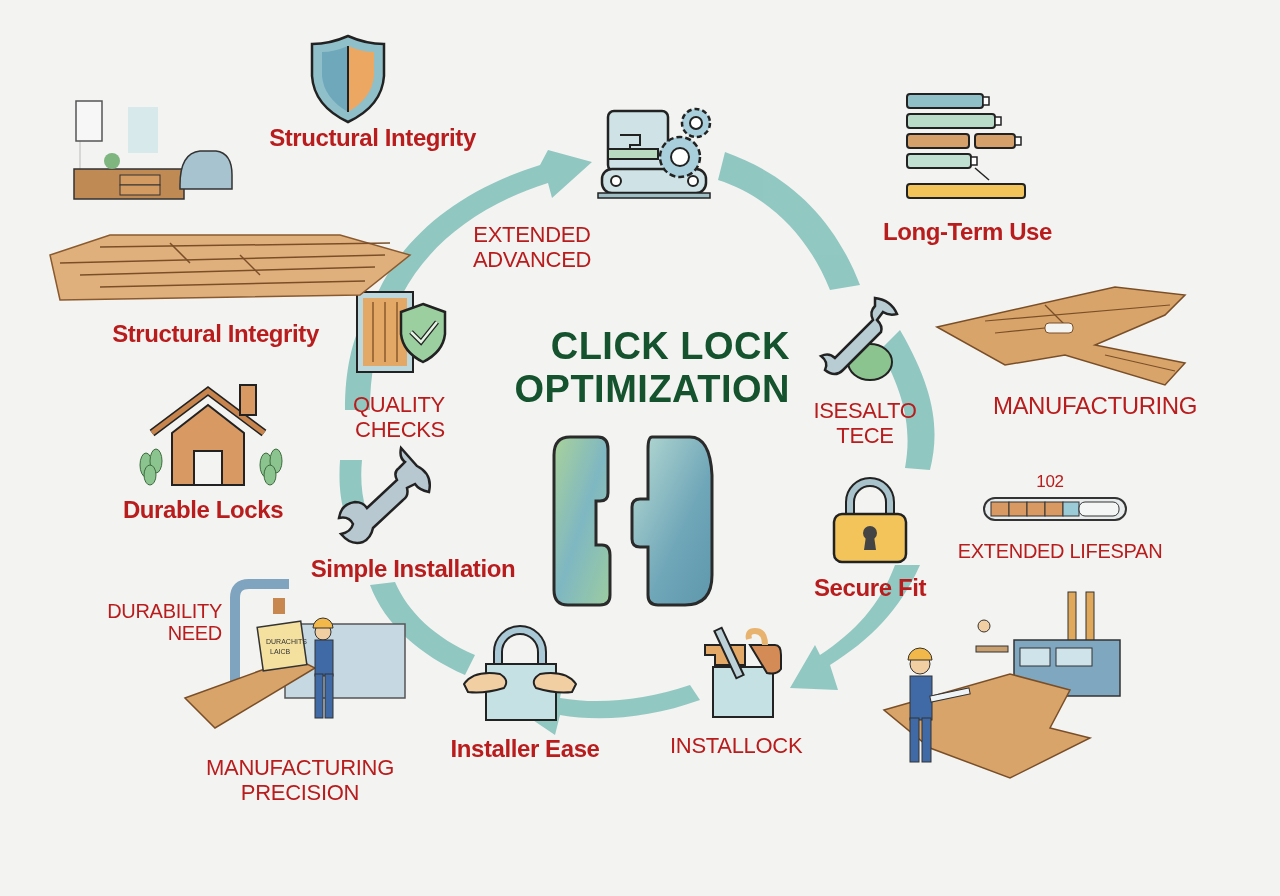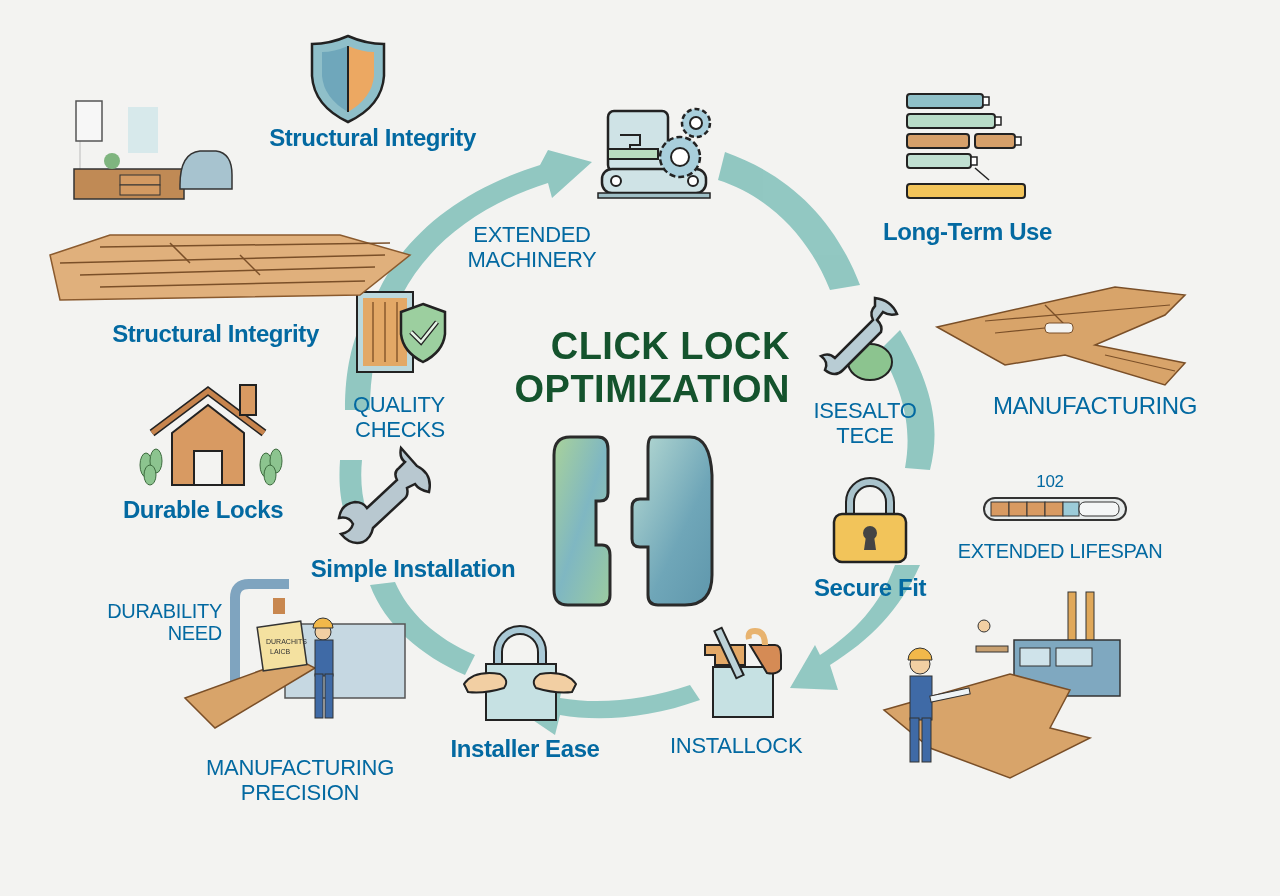--- a/index.html
+++ b/index.html
@@ -3,21 +3,21 @@
 <meta charset="utf-8">
 <style>
   html, body { margin:0; padding:0; }
   body {
     width:1280px; height:896px; overflow:hidden; position:relative;
     background:#f3f3f1;
     font-family:"Liberation Sans", "DejaVu Sans", sans-serif;
     color:#111;
   }
   .canvas { position:absolute; inset:0; }
-  .lbl { position:absolute; color:#0369a1; white-space:nowrap; line-height:1.15; text-align:center; }
+  .lbl { position:absolute; color:#b91c1c; white-space:nowrap; line-height:1.15; text-align:center; }
   .lbl.sm { font-size:22px; font-weight:normal; letter-spacing:-0.3px; }
   .lbl.md { font-size:24px; font-weight:bold; letter-spacing:-0.4px; }
   .title { position:absolute; left:470px; top:325px; width:320px; text-align:right;
     font-size:38px; font-weight:bold; line-height:1.12; letter-spacing:0.5px; color:#14532d; }
   .title span { display:block; }
   svg { position:absolute; overflow:visible; }
 </style>
 </head>
 <body>
 
@@ -75,21 +75,21 @@
     <circle cx="18" cy="76" r="5" fill="#fff" stroke="#222" stroke-width="2"></circle>
     <circle cx="95" cy="76" r="5" fill="#fff" stroke="#222" stroke-width="2"></circle>
     <rect x="0" y="88" width="112" height="5" fill="#9fbfc6" stroke="#222" stroke-width="1.5"></rect>
     <circle cx="82" cy="52" r="20" fill="#a9cfdc" stroke="#222" stroke-width="2.5" stroke-dasharray="6 3"></circle>
     <circle cx="82" cy="52" r="9" fill="#fff" stroke="#222" stroke-width="2"></circle>
     <circle cx="98" cy="18" r="14" fill="#a9cfdc" stroke="#222" stroke-width="2.5" stroke-dasharray="5 3"></circle>
     <circle cx="98" cy="18" r="6" fill="#fff" stroke="#222" stroke-width="2"></circle>
   </svg>
   <div class="lbl sm" style="left:462px;top:222px;width:140px;">
     <div>EXTENDED</div>
-    <div>MACHINERY</div>
+    <div>ADVANCED</div>
   </div>
 
   <svg width="90" height="100" style="left:815px;top:290px">
     <ellipse cx="55" cy="72" rx="22" ry="18" fill="#8cc48f" stroke="#222" stroke-width="2"></ellipse>
     <path d="M60,8 q16,2 22,16 q-8,2 -14,-2 l-6,8 q6,6 4,12 l-38,38 q-8,8 -18,0 q4,-8 -4,-14 q8,-4 14,2 l38,-38 q-4,-8 2,-14 z" fill="#b8ccd4" stroke="#222" stroke-width="2.5"></path>
   </svg>
   <div class="lbl sm" style="left:800px;top:398px;width:130px;">
     <div>ISESALTO</div>
     <div>TECE</div>
   </div>

